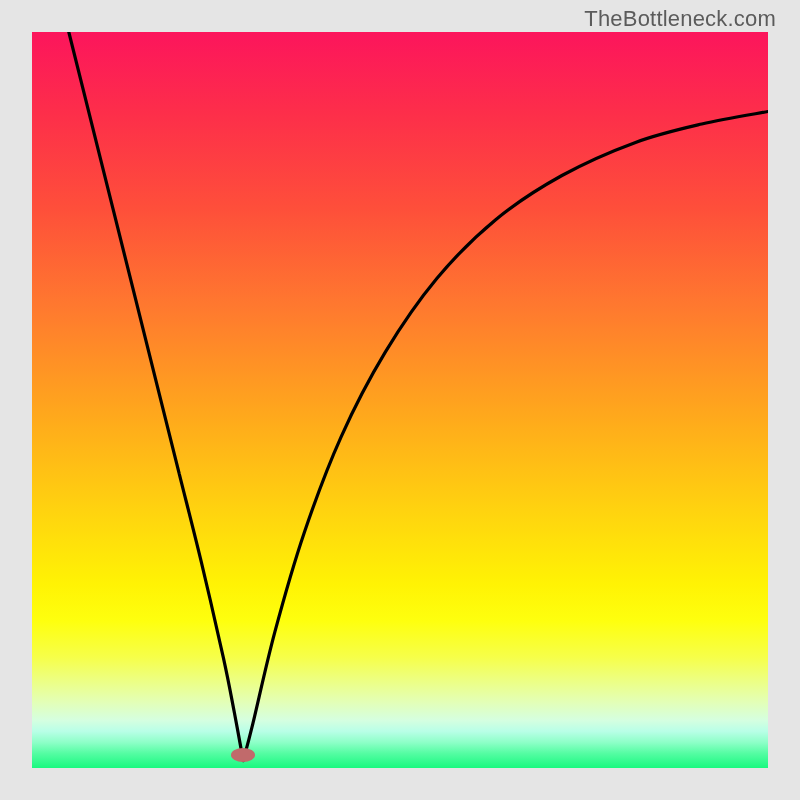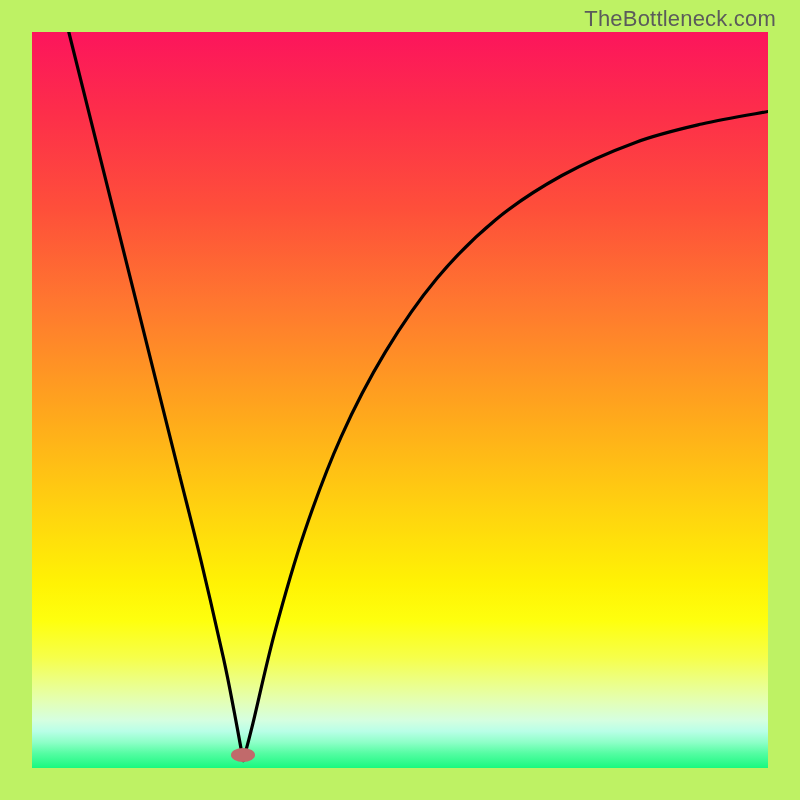--- a/index.html
+++ b/index.html
@@ -10,21 +10,21 @@
     background: #000;
     overflow: hidden;
     font-family: Arial, Helvetica, sans-serif;
   }
   .frame {
     position: absolute;
     top: 0;
     left: 0;
     width: 800px;
     height: 800px;
-    background: #bef264;
+    background: #e5e5e5;
   }
   .plot-area {
     position: absolute;
     overflow: hidden;
   }
   .gradient {
     position: absolute;
     left: 0;
     top: 0;
     width: 100%;

